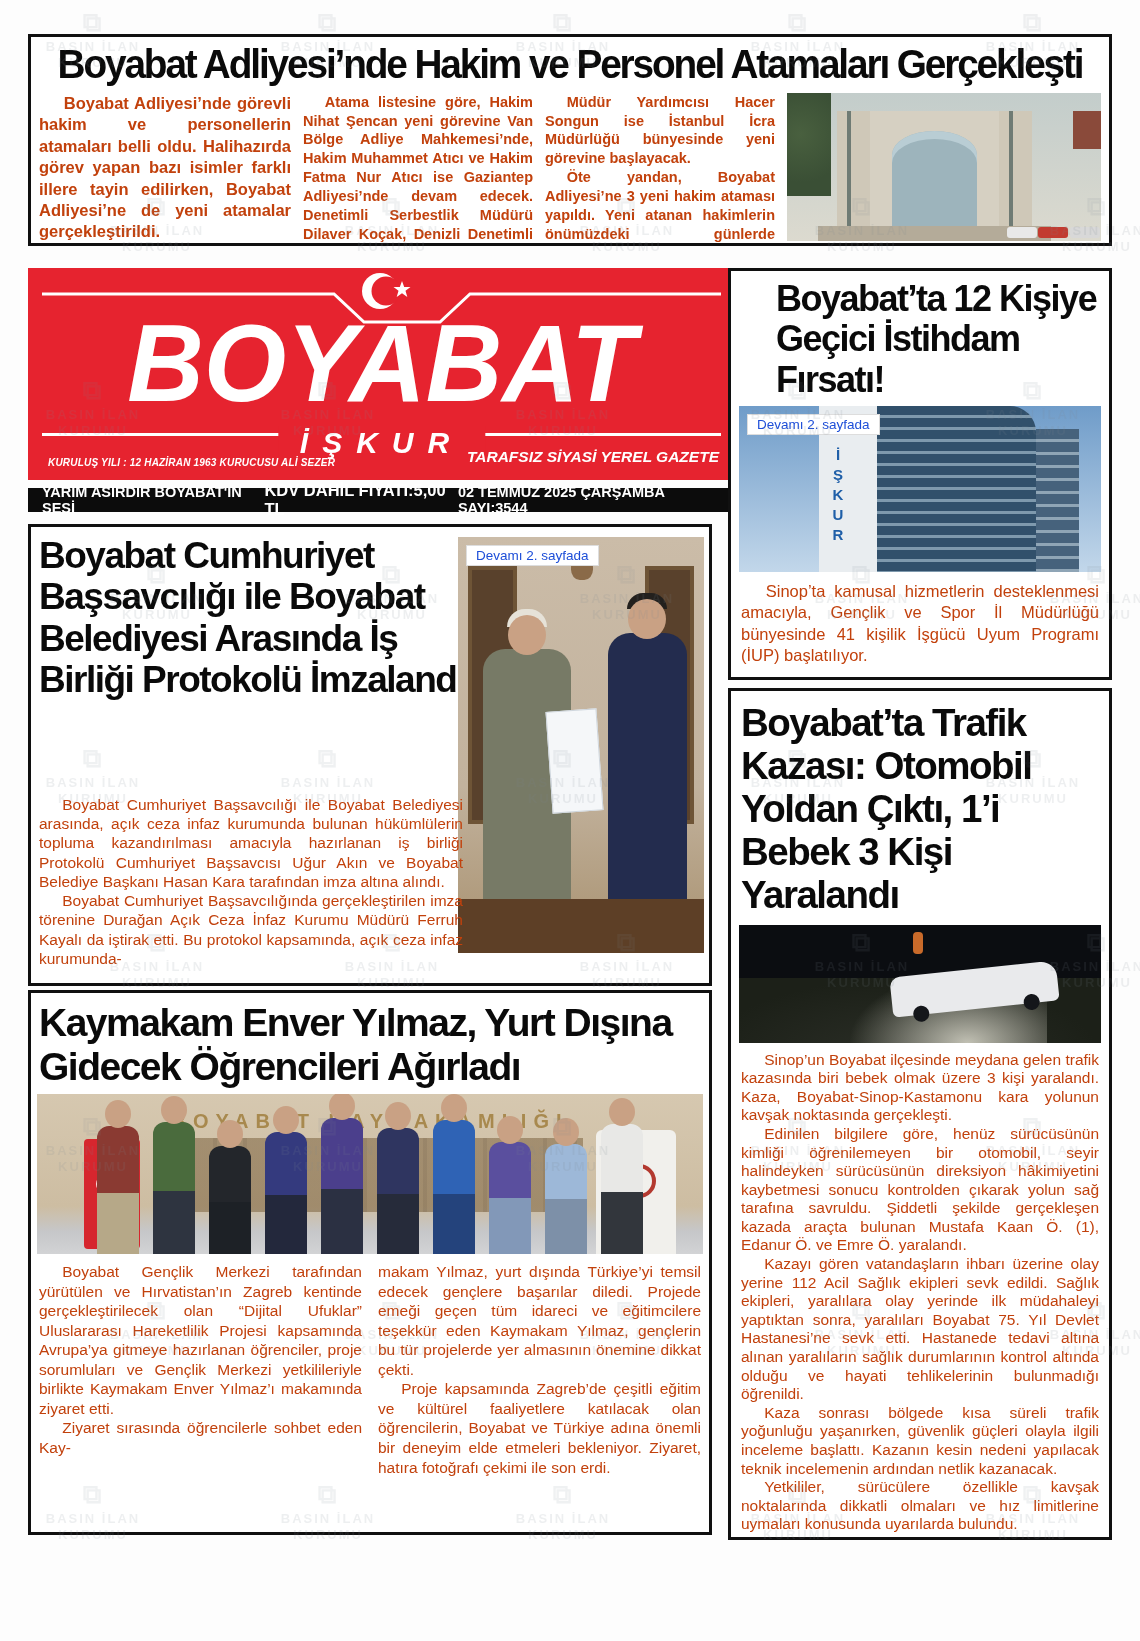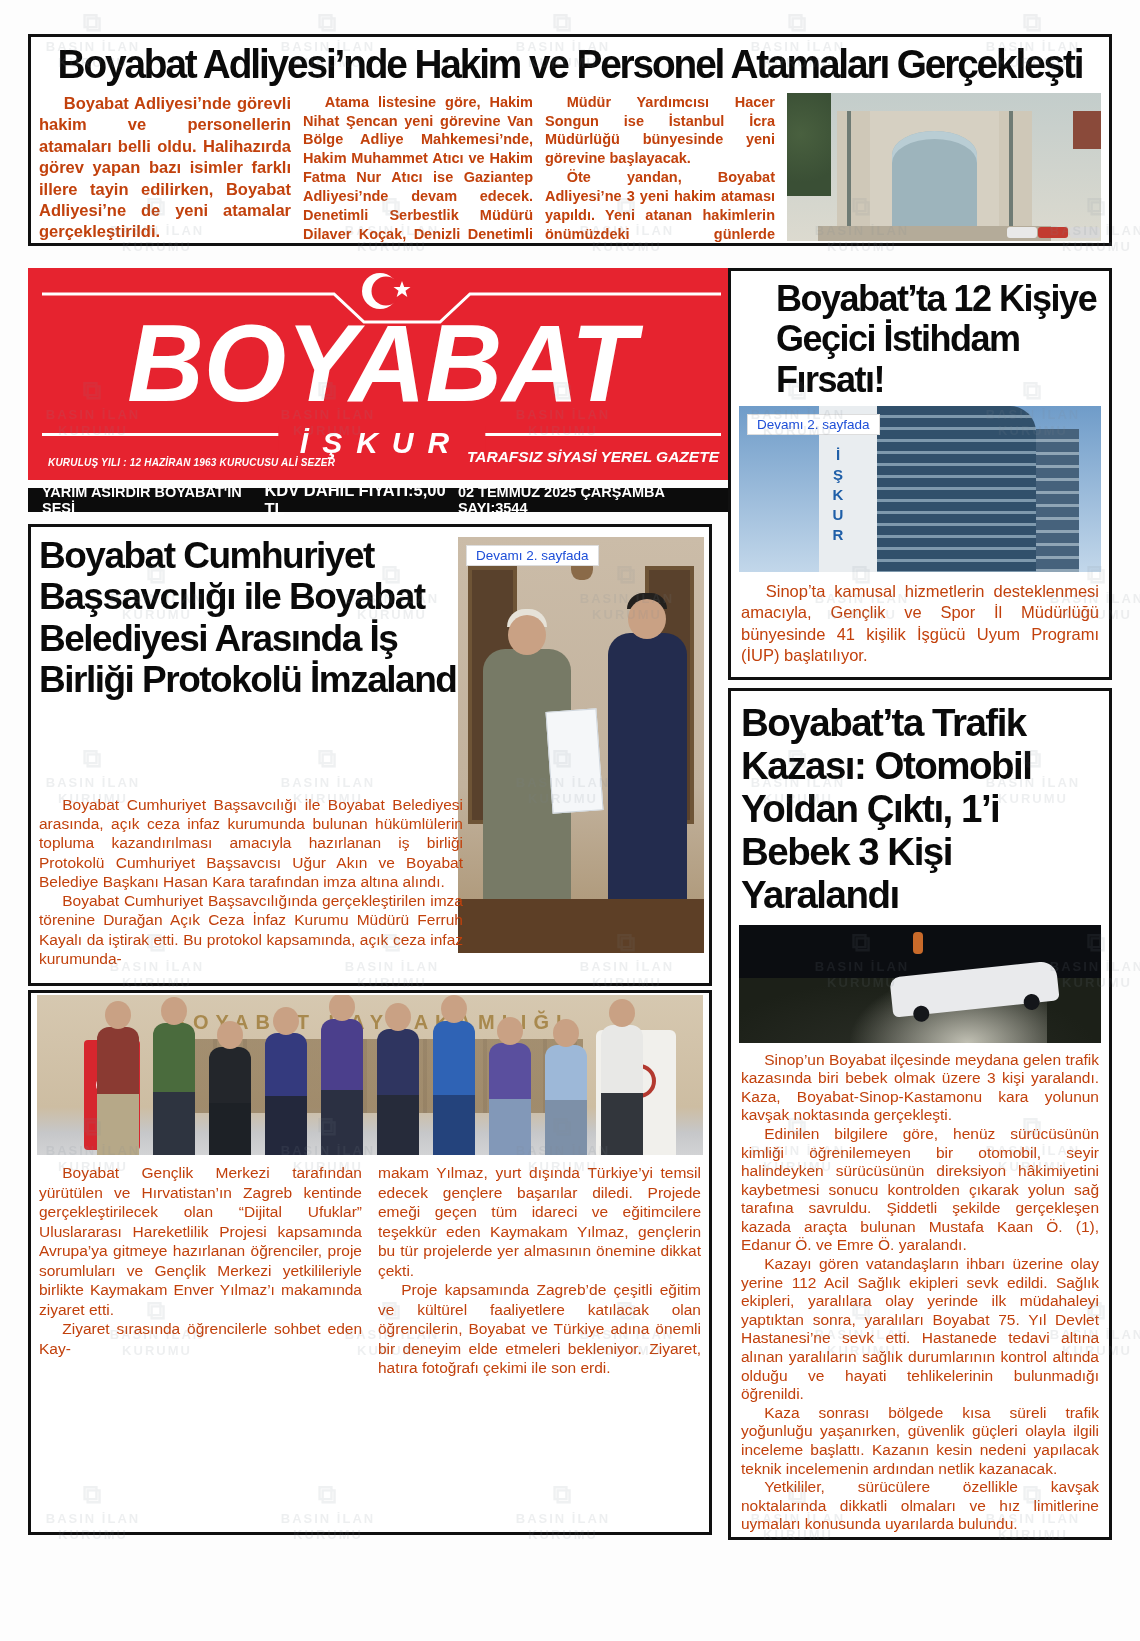--- a/index.html
+++ b/index.html
@@ -209,20 +209,21 @@
       <div class="pr-doc"></div>
       <div class="pr-desk"></div>
     </div>
     <div class="protocol-body body-txt">
       <p class="para">Boyabat Cumhuriyet Başsavcılığı ile Boyabat Belediyesi arasında, açık ceza infaz kurumunda bulunan hükümlülerin topluma kazandırılması amacıyla hazırlanan iş birliği Protokolü Cumhuriyet Başsavcısı Uğur Akın ve Boyabat Belediye Başkanı Hasan Kara tarafından imza altına alındı.</p>
       <p class="para">Boyabat Cumhuriyet Başsavcılığında gerçekleştirilen imza törenine Durağan Açık Ceza İnfaz Kurumu Müdürü Ferruh Kayalı da iştirak etti. Bu protokol kapsamında, açık ceza infaz kurumunda-</p>
     </div>
   </div>
 
   <div class="box students">
+    <div class="students-title hl">Kaymakam Enver Yılmaz, Yurt Dışına Gidecek Öğrencileri Ağırladı</div>
     <div class="art-group">
       <div class="gp-caption">BOYABAT KAYMAKAMLIĞI</div>
       <div class="gp-panel"></div>
       <div class="gp-flag-tr"></div>
       <div class="gp-flag-w"></div>
       <div class="gp-people">
         <div class="fig" style="height:128px;background:linear-gradient(#8a3a32 0 52%,#b6a888 52%);">
             <div class="head"></div>
           </div>
         <div class="fig" style="height:132px;background:linear-gradient(#4a6b3d 0 52%,#2e3440 52%);">

